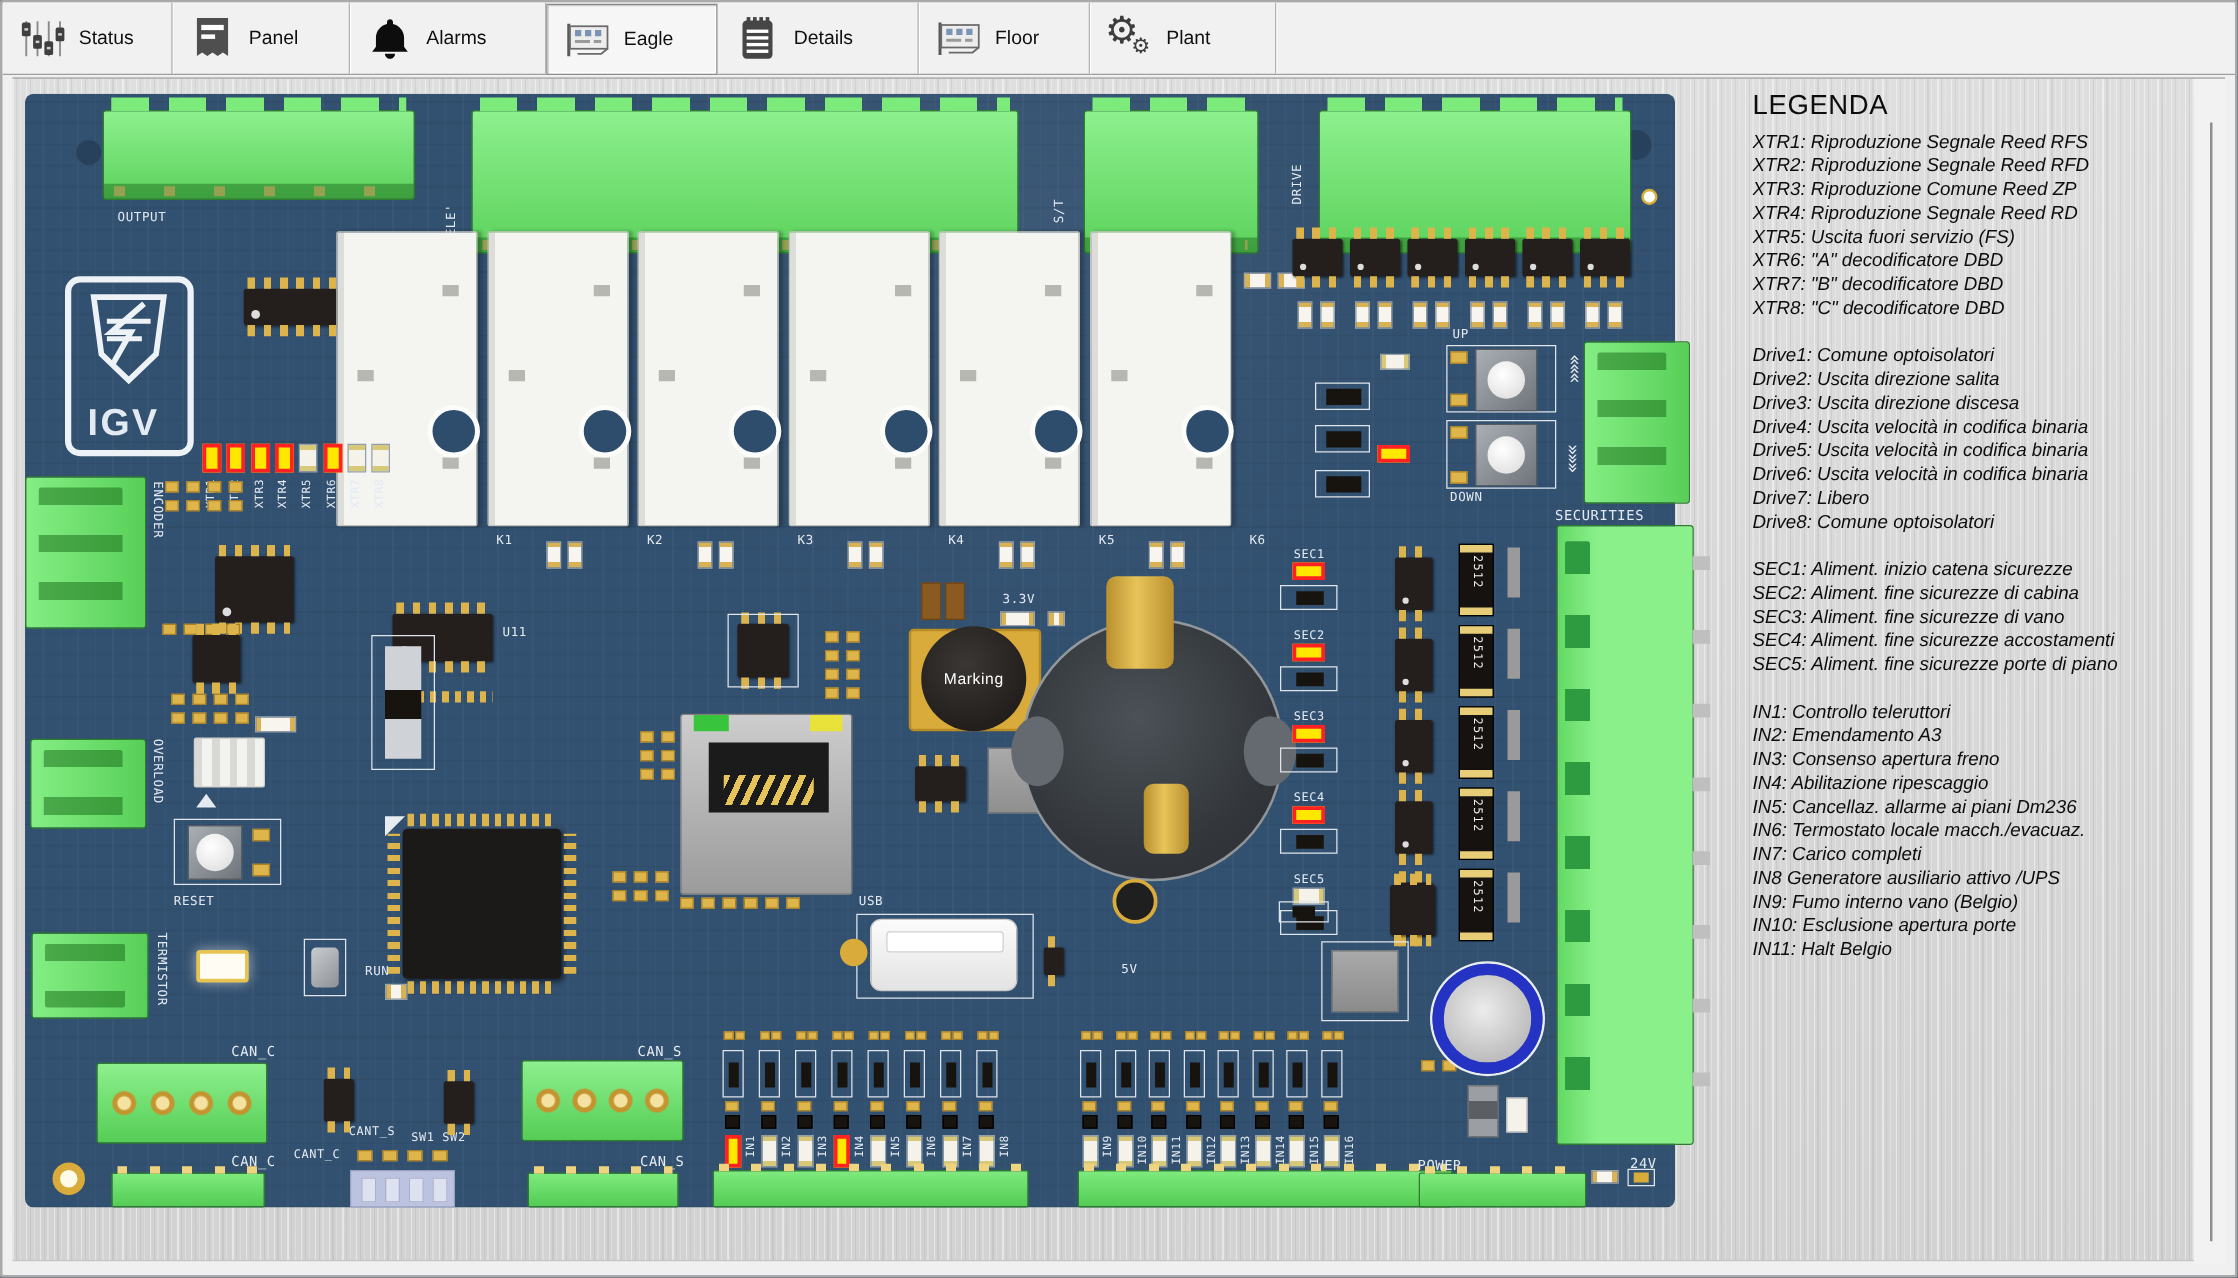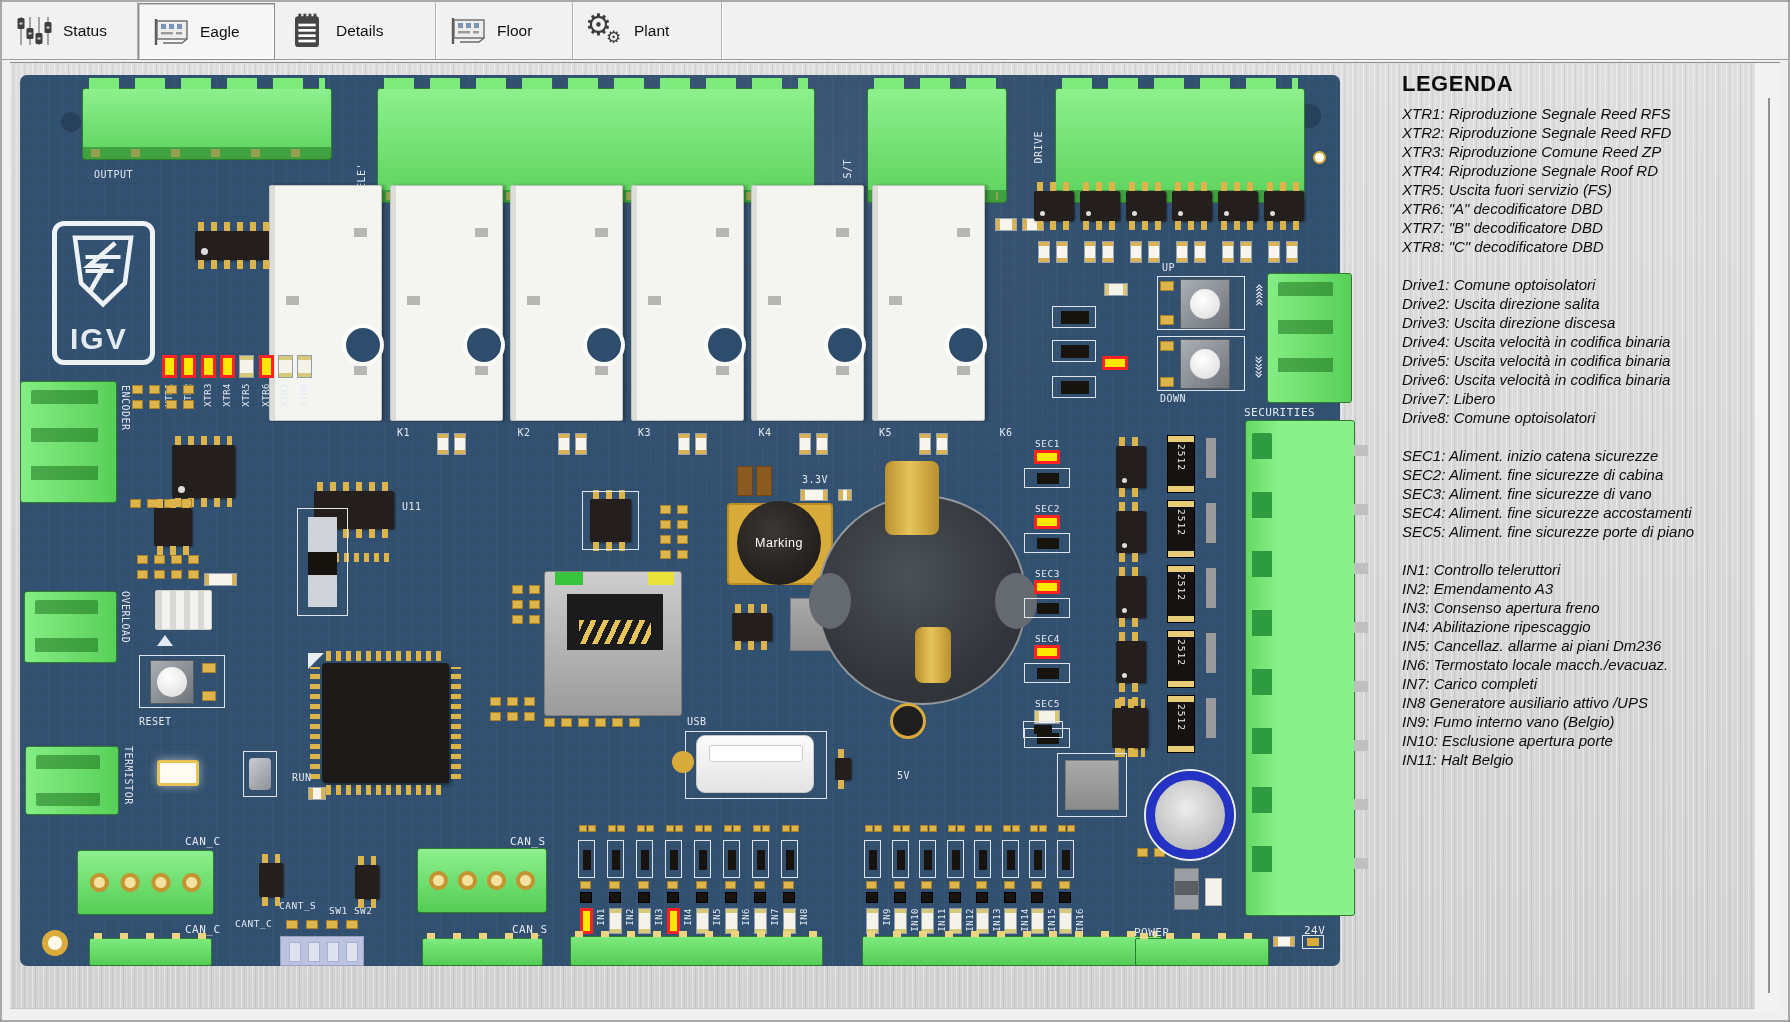--- a/index.html
+++ b/index.html
@@ -58,21 +58,21 @@
   .obox{border:1px solid #dfe5ec;}
   .r2512{background:#16120f;border:1px solid #000;}
   .r2512::before,.r2512::after{content:'';position:absolute;left:0;right:0;height:6px;background:#e7cd78;}
   .r2512::before{top:0;} .r2512::after{bottom:0;}
   .r2512 span{position:absolute;left:8px;top:8px;writing-mode:vertical-rl;color:#efefef;font-family:"DejaVu Sans Mono",monospace;font-size:9.5px;letter-spacing:1px;}
   .btn3d{background:linear-gradient(135deg,#a9afb5,#6e747a);border:1px solid #565c62;}
   .btn3d::before{content:'';position:absolute;left:50%;top:50%;width:30px;height:30px;margin:-15px 0 0 -15px;border-radius:50%;background:radial-gradient(circle at 40% 35%,#ffffff,#d9d9d9);}
   .chev{color:#e8edf2;font-size:15px;letter-spacing:-2px;font-family:"DejaVu Sans",sans-serif;}
   
   .legend{position:absolute;left:1392px;top:8px;width:358px;height:937px;overflow:hidden;color:#0d0d0d;}
-  .lg-title{font-size:22px;font-weight:bold;letter-spacing:.5px;margin:0 0 7px 0;}
+  .lg-title{font-size:22px;font-weight:normal;letter-spacing:.5px;margin:0 0 7px 0;}
   .lg-line{font-size:15px;line-height:19px;white-space:nowrap;font-style:italic;}
   .lg-sec{margin-bottom:19px;}
 </style>
 </head>
 <body>
 
 <div class="window">
   <div class="toolbar">
     <button class="tbtn" style="width:136px">
       <span class="ticon">
@@ -91,20 +91,39 @@
             </g>
             <g fill="#cfcfcf">
               <rect x="3.5" y="7.5" width="3" height="2"></rect>
               <rect x="12.5" y="17.5" width="3" height="2"></rect>
               <rect x="21.5" y="22.5" width="3" height="2"></rect>
               <rect x="30.5" y="11.5" width="3" height="2"></rect>
             </g>
           </svg>
       </span>
         <span class="tlabel">Status</span>
+    </button>
+    <button class="tbtn" style="width:142px">
+      <span class="ticon">
+        <svg width="34" height="36" viewBox="0 0 24 26">
+            <path d="M3 1h18v22l-3-2.1-3 2.1-3-2.1-3 2.1-3-2.1L3 23z" fill="#4f4f4f"></path>
+            <rect x="5.5" y="5" width="13" height="3" fill="#fff"></rect>
+            <rect x="5.5" y="10.5" width="8" height="2.6" fill="#fff"></rect>
+          </svg>
+      </span>
+        <span class="tlabel">Panel</span>
+    </button>
+    <button class="tbtn" style="width:157px">
+      <span class="ticon">
+        <svg width="36" height="36" viewBox="0 0 24 24">
+            <path d="M12 1.6c.9 0 1.6.7 1.6 1.6v.9c3.4.8 5.9 3.7 5.9 7.4v4.8l2 2.6H2.5l2-2.6v-4.8c0-3.7 2.5-6.6 5.9-7.4v-.9c0-.9.7-1.6 1.6-1.6z" fill="#0d0d0d"></path>
+            <path d="M9.3 20h5.4c0 1.5-1.2 2.7-2.7 2.7S9.3 21.5 9.3 20z" fill="#0d0d0d"></path>
+          </svg>
+      </span>
+        <span class="tlabel">Alarms</span>
     </button>
     <button class="tbtn selected" style="width:137px">
       <span class="ticon pcb-ic">
           <svg width="40" height="32" viewBox="0 0 40 32">
             <line x1="5" y1="3" x2="5" y2="29" stroke="#5a5a5a" stroke-width="2.4"></line>
             <rect x="6" y="5" width="30" height="18" fill="#ededed" stroke="#6a6a6a" stroke-width="1.4"></rect>
             <path d="M36 23l-5 4H12" fill="none" stroke="#6a6a6a" stroke-width="1.4"></path>
             <g fill="#7b93b5">
               <rect x="10" y="8" width="5" height="5"></rect>
               <rect x="18" y="8" width="5" height="5"></rect>
@@ -706,21 +725,21 @@
             <div style="left:4px;top:2px;width:12px;height:8px;background:#d9ab3a;"></div>
           </div>
         </div>
       <div class="legend">
         <div class="lg-title">LEGENDA</div>
         <div id="lg-sections">
             <div class="lg-sec">
               <div class="lg-line">XTR1: Riproduzione Segnale Reed RFS</div>
               <div class="lg-line">XTR2: Riproduzione Segnale Reed RFD</div>
               <div class="lg-line">XTR3: Riproduzione Comune Reed ZP</div>
-              <div class="lg-line">XTR4: Riproduzione Segnale Roof RD</div>
+              <div class="lg-line">XTR4: Riproduzione Segnale Reed RD</div>
               <div class="lg-line">XTR5: Uscita fuori servizio (FS)</div>
               <div class="lg-line">XTR6: "A" decodificatore DBD</div>
               <div class="lg-line">XTR7: "B" decodificatore DBD</div>
               <div class="lg-line">XTR8: "C" decodificatore DBD</div>
             </div>
             <div class="lg-sec">
               <div class="lg-line">Drive1: Comune optoisolatori</div>
               <div class="lg-line">Drive2: Uscita direzione salita</div>
               <div class="lg-line">Drive3: Uscita direzione discesa</div>
               <div class="lg-line">Drive4: Uscita velocità in codifica binaria</div>

